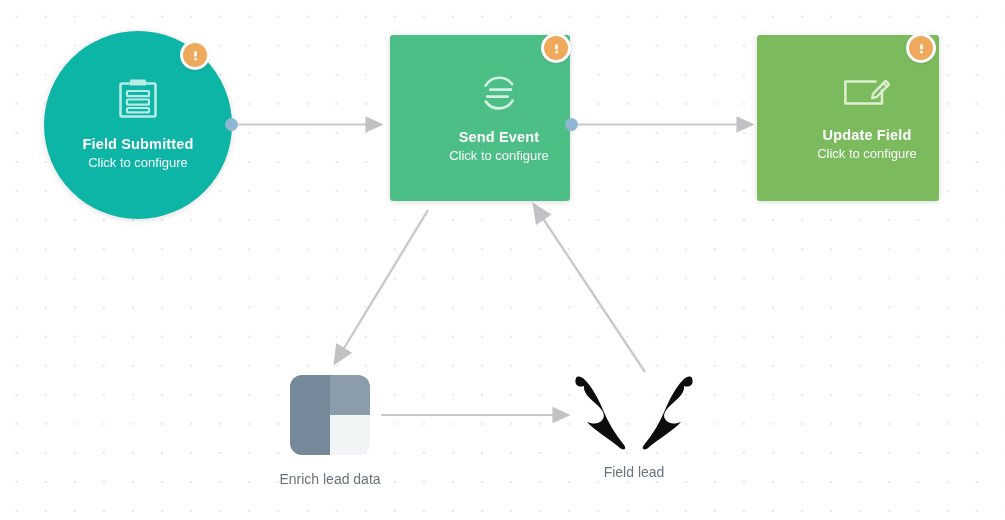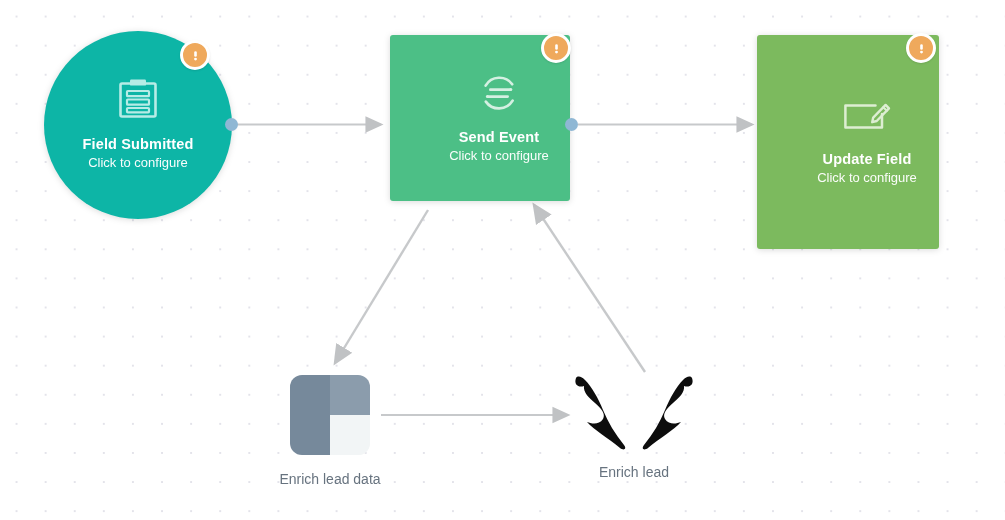--- a/index.html
+++ b/index.html
@@ -204,21 +204,21 @@
 
   <div class="badge" style="left:541px; top:33px;">
     <svg width="11" height="13" viewBox="0 0 11 13">
       <rect x="4.2" y="2.2" width="2.6" height="5.6" rx="1.3" fill="#ffffff"></rect>
       <circle cx="5.5" cy="10.1" r="1.45" fill="#ffffff"></circle>
     </svg>
   </div>
 
   <div class="port" style="left:565px; top:118px;"></div>
 
-  <div class="node node-square" style="left:757px; top:35px; width:182px; height:214px; background:#7cba5e;align-items:center;">
+  <div class="node node-square" style="left:757px; top:35px; width:182px; height:166px; background:#7cba5e;align-items:center;">
     <span class="node-icon">
       <svg width="52" height="40" viewBox="0 0 52 40" xmlns="http://www.w3.org/2000/svg">
         <path d="M4.4 8.6 L34.5 8.6 M4.4 8.6 L4.4 30.6 L41 30.6 L41 17" fill="none" stroke="#ddeed2" stroke-width="2.5" stroke-linecap="round" stroke-linejoin="round"></path>
         <path d="M32.2 20.6 L44.6 7.9 L48 11.4 L35.7 24 L31.2 25.2 Z" fill="none" stroke="#ddeed2" stroke-width="2.4" stroke-linejoin="round"></path>
         <path d="M42.3 10.2 L45.9 13.8" stroke="#ddeed2" stroke-width="2.1" stroke-linecap="round"></path>
       </svg>
     </span>
     <div class="node-title">Update Field</div>
     <div class="node-sub">Click to configure</div>
   </div>
@@ -249,16 +249,16 @@
                  C 45 62, 38 50, 33 38 C 28 26, 22 15, 15 8
                  C 12 5, 8 3, 6 6 Z" fill="#0d0d0d"></path>
 
         <path d="M122 6 C 124.5 13, 119 16, 114 14 C 115 20, 109 26, 103 31
                  C 97 36, 92 42, 95 47 C 99 53, 106 52, 111 50
                  C 104 58, 90 66, 78 76 C 74 79, 71 77, 74 73
                  C 83 62, 90 50, 95 38 C 100 26, 106 15, 113 8
                  C 116 5, 120 3, 122 6 Z" fill="#0d0d0d"></path>
       </svg>
     </span>
-    <div class="plain-caption" style="margin-top:4px;">Enrich lead</div>
+    <div class="plain-caption" style="margin-top:4px;">Field lead</div>
   </div>
 
 </div>
 
 </body></html>

